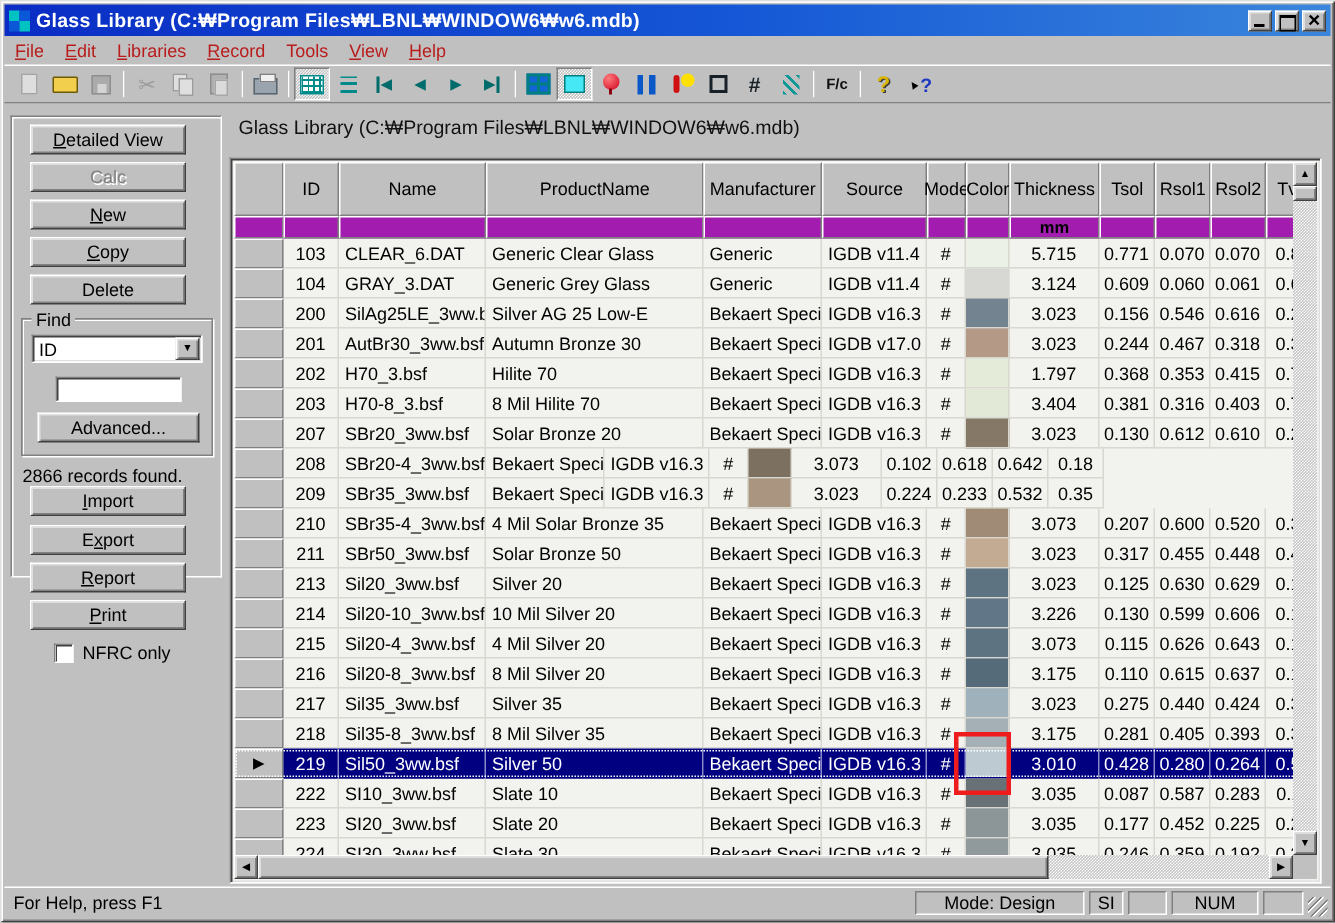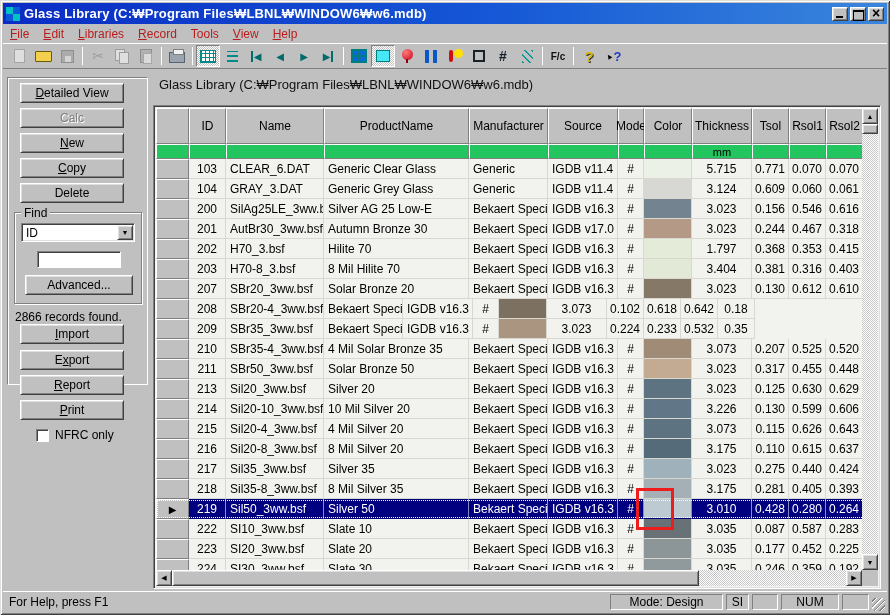--- a/index.html
+++ b/index.html
@@ -108,29 +108,29 @@
   .grid-caption { position:absolute; left:156px; top:8px; font-size:13px; color:#111; }
 
   
   .grid { position:absolute; left:150px; top:36px; width:728px; height:484px; background:#f2f2ee;
     border:1px solid; border-color:#808080 #ffffff #ffffff #808080; box-shadow: inset 1px 1px 0 #404040, inset -1px -1px 0 #dfdfdf;
     overflow:hidden; }
   .grid-inner { position:absolute; left:2px; top:2px; right:2px; bottom:2px; overflow:hidden; }
   .gheader, .gunits, .grow { display:flex; width:725px; }
   .hcell { background:#c0c0c0; border:1px solid; border-color:#ffffff #808080 #808080 #ffffff;
     font-size:12px; display:flex; align-items:center; justify-content:center; height:36px; flex:none; }
-  .ucell { background:#22c55e; border:1px solid; border-color:#ffffff #808080 #808080 #ffffff;
-    font-size:11px; display:flex; align-items:center; justify-content:center; height:15px; flex:none; }
+  .ucell { background:#a21caf; border:1px solid; border-color:#ffffff #808080 #808080 #ffffff;
+    font-size:11px; display:flex; align-items:center; justify-content:center; height:15px; flex:none;font-weight:bold; }
   .gbody { position:absolute; top:51px; left:0; width:709px; height:413px; overflow:hidden; }
   .grow { height:20px;text-align:center; }
   .cell { flex:none; font-size:12px; line-height:18px; color:#000; border-right:1px solid #d8d8d0; border-bottom:1px solid #d8d8d0;
     display:flex; align-items:center; justify-content:center; overflow:hidden; white-space:nowrap; }
   .cell.al { justify-content:flex-start; padding-left:4px; }
   .c-sel  { width:33px; } .c-id   { width:37px; } .c-name { width:98px; } .c-product { width:145px; }
-  .c-manuf{ width:79px; } .c-source{ width:70px; } .c-mode { width:26px; } .c-color { width:48px; }
+  .c-manuf{ width:79px; } .c-source{ width:70px; } .c-mode { width:26px; } .c-color { width:29px; }
   .c-thick{ width:60px; } .c-tsol { width:37px; } .c-rsol1{ width:37px; } .c-rsol2{ width:37px; } .c-tvis { width:37px; }
   .selcell { width:33px; flex:none; background:#c0c0c0; border:1px solid; border-color:#ffffff #808080 #808080 #ffffff;
     display:flex; align-items:center; justify-content:center; }
   .sel-arrow { font-size:10px; color:#000; }
   .grow.selected .cell { background:#000080; color:#fff; border-right-color:#8a8ac8; border-bottom-color:#000080; }
   .grow.selected { outline:1px dotted #fff; outline-offset:-2px; }
   .grow .cell.c-color { background-clip:padding-box; }
 
   .annotation-box { position:absolute; left:480px; top:380px; width:38px; height:42px; border:3px solid #ee1c1c; z-index:9; pointer-events:none; }
 
@@ -490,21 +490,21 @@
               <div class="selcell" data-name="row-selector"></div>
               <div class="cell c-id" data-name="id-cell">210</div>
               <div class="cell c-name al" data-name="name-cell">SBr35-4_3ww.bsf</div>
               <div class="cell c-product al" data-name="product-cell">4 Mil Solar Bronze 35</div>
               <div class="cell c-manuf al" data-name="manufacturer-cell">Bekaert Special</div>
               <div class="cell c-source al" data-name="source-cell">IGDB v16.3</div>
               <div class="cell c-mode" data-name="mode-cell">#</div>
               <div class="cell c-color" data-name="color-swatch-cell" style="background: rgb(160, 139, 118);"></div>
               <div class="cell c-thick" data-name="thickness-cell">3.073</div>
               <div class="cell c-tsol" data-name="tsol-cell">0.207</div>
-              <div class="cell c-rsol1" data-name="rsol1-cell">0.525</div>
+              <div class="cell c-rsol1" data-name="rsol1-cell">0.600</div>
               <div class="cell c-rsol2" data-name="rsol2-cell">0.520</div>
               <div class="cell c-tvis" data-name="tvis-cell">0.32</div>
             </div>
             <div class="grow" data-name="table-row-211">
               <div class="selcell" data-name="row-selector"></div>
               <div class="cell c-id" data-name="id-cell">211</div>
               <div class="cell c-name al" data-name="name-cell">SBr50_3ww.bsf</div>
               <div class="cell c-product al" data-name="product-cell">Solar Bronze 50</div>
               <div class="cell c-manuf al" data-name="manufacturer-cell">Bekaert Special</div>
               <div class="cell c-source al" data-name="source-cell">IGDB v16.3</div>

